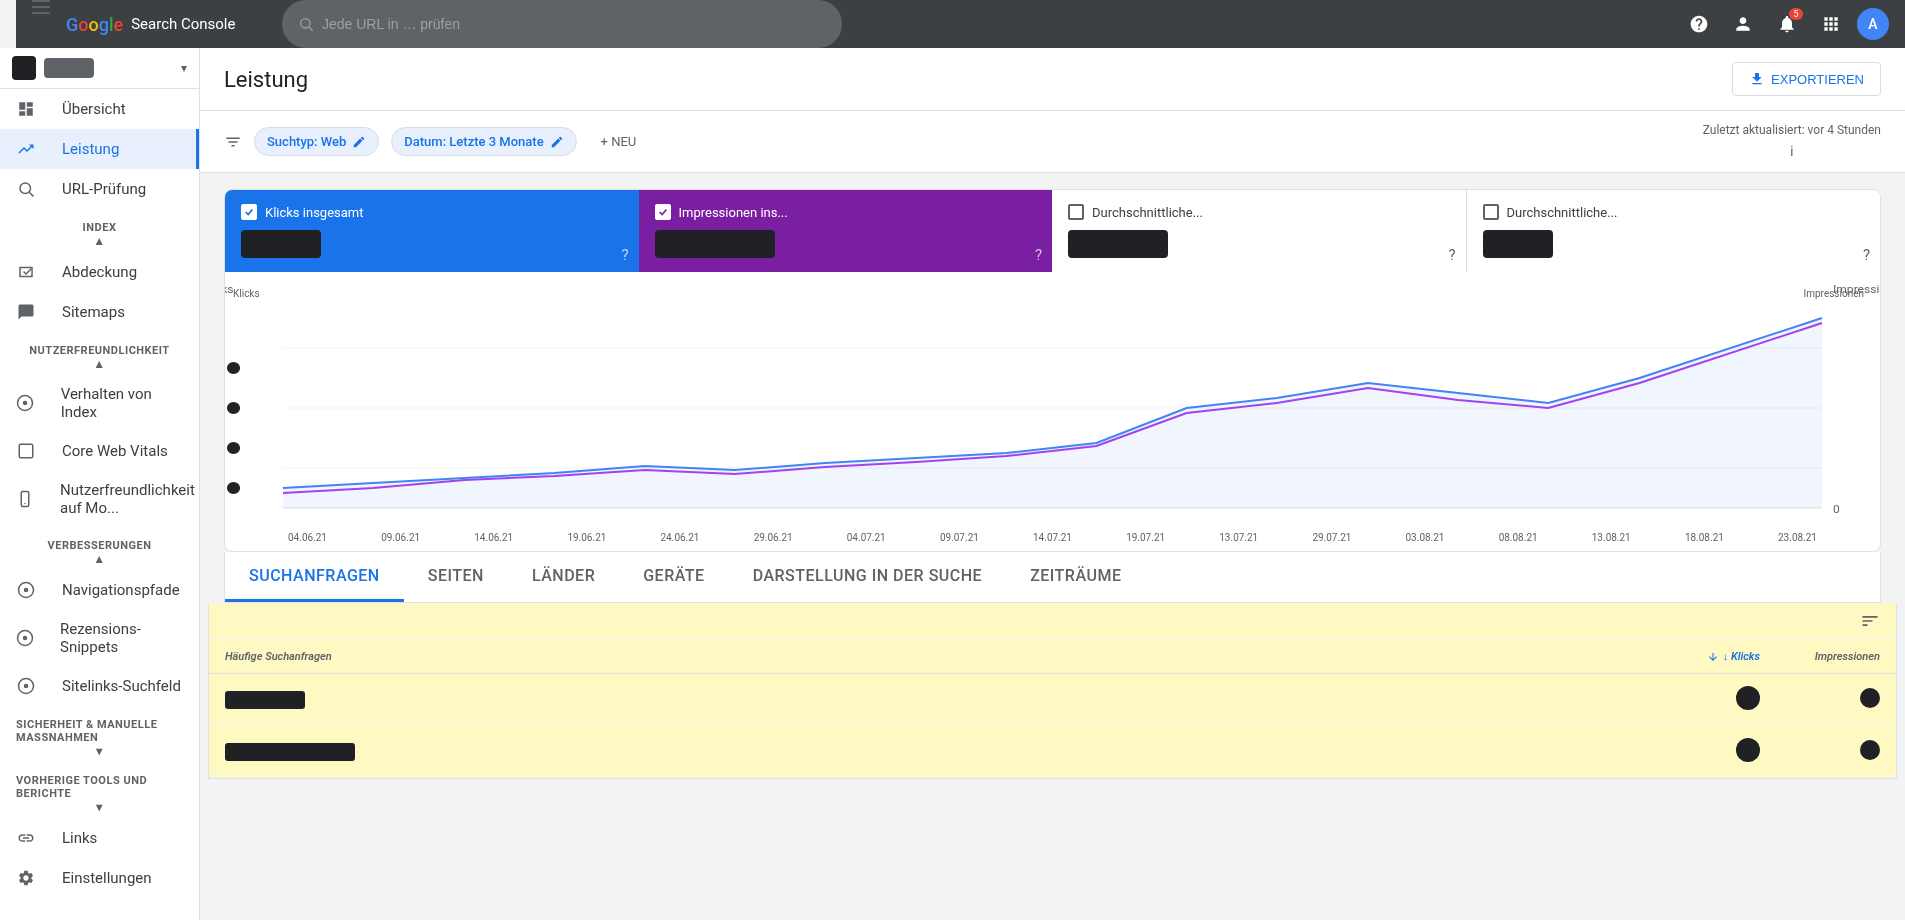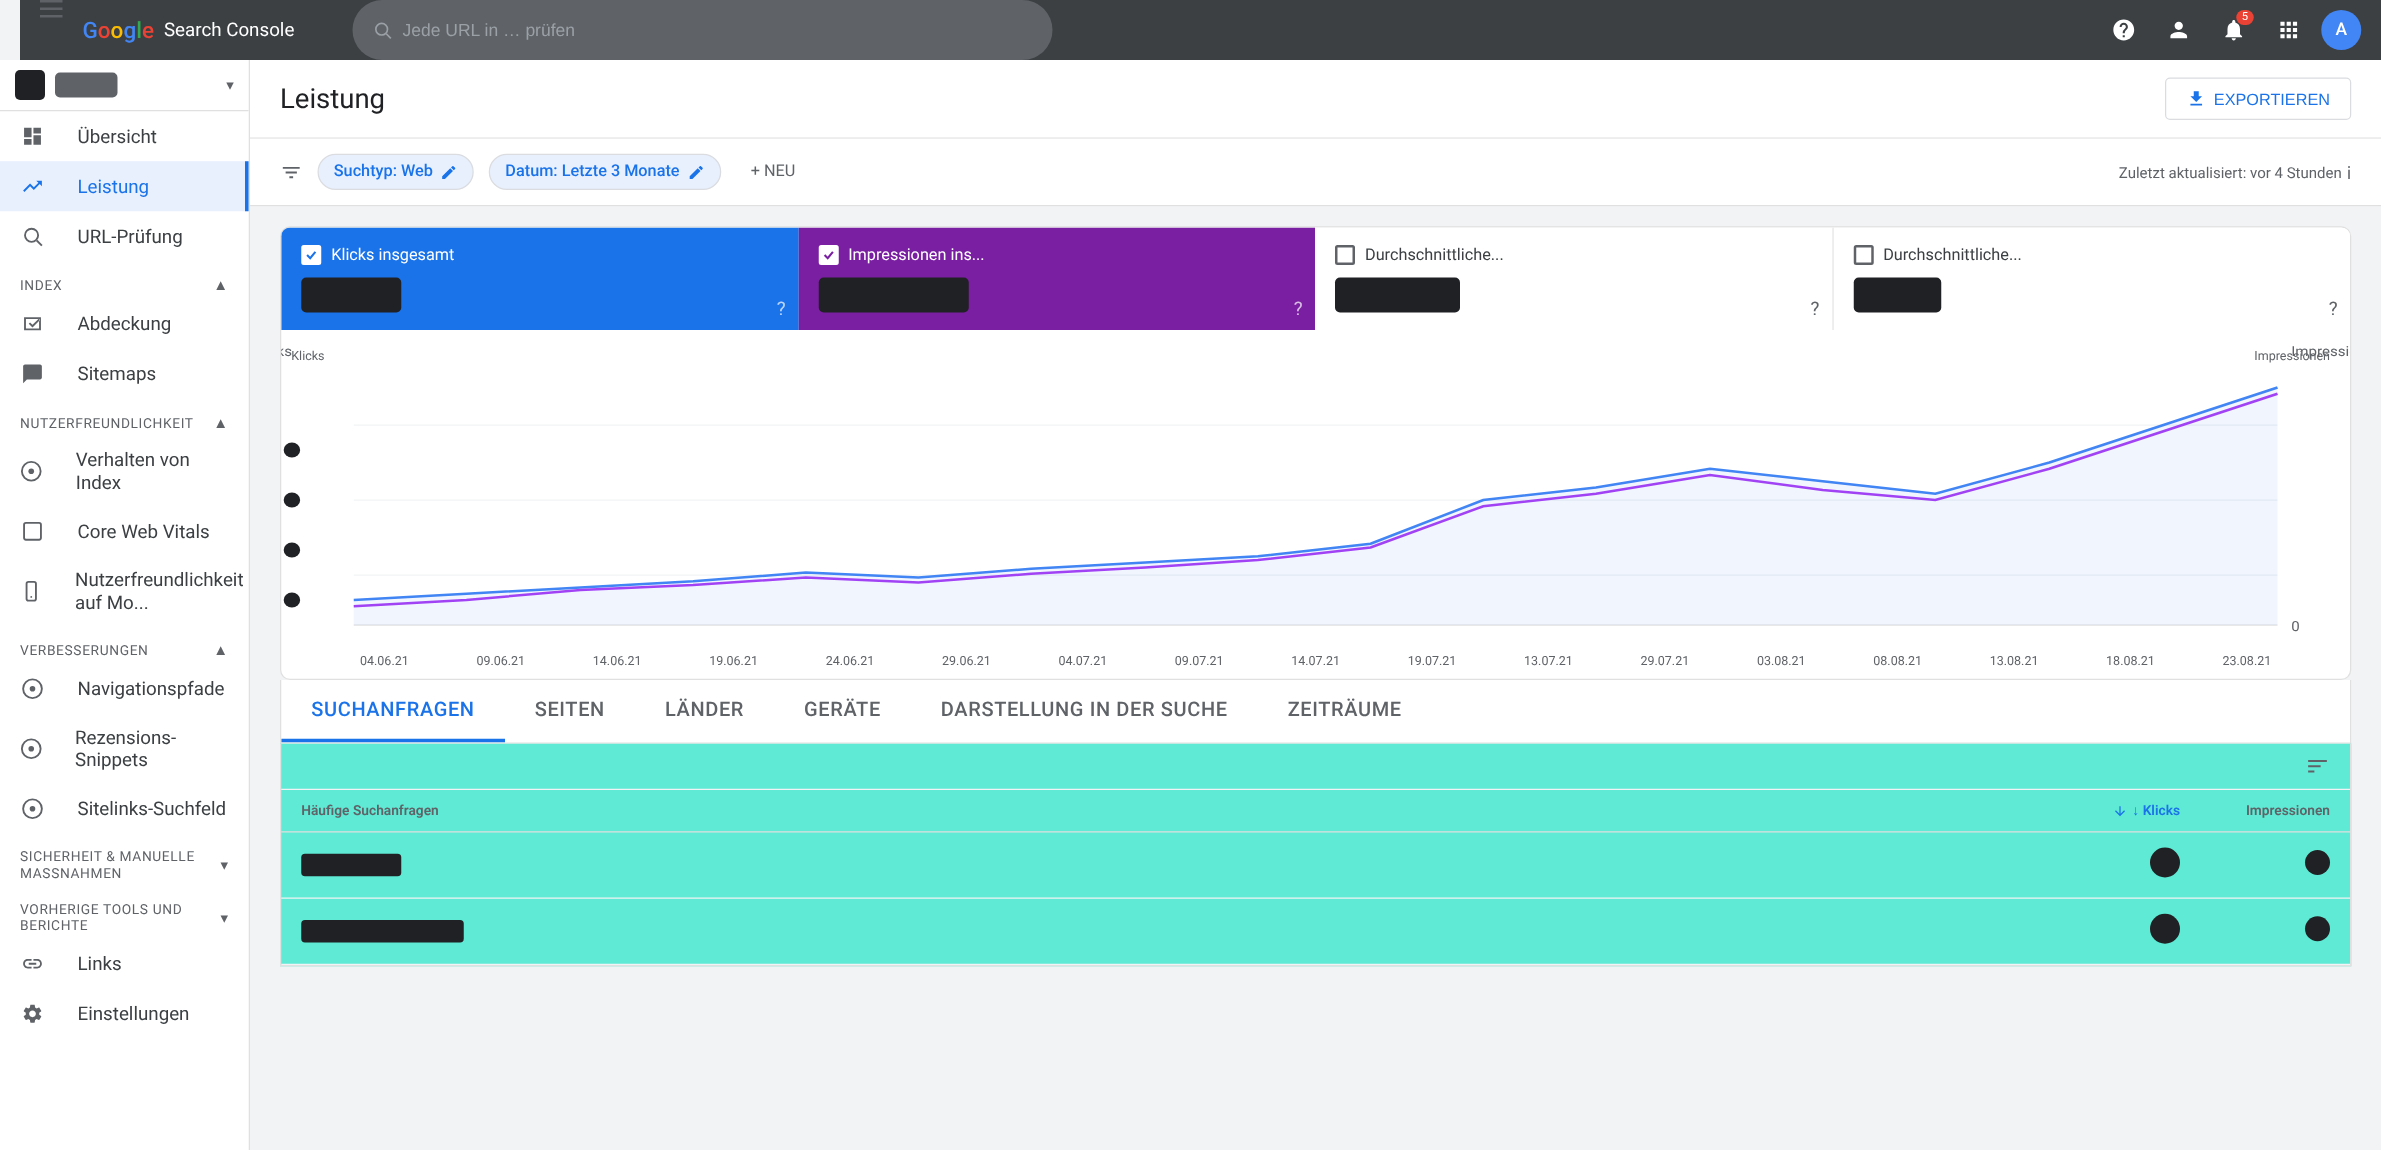--- a/index.html
+++ b/index.html
@@ -78,23 +78,24 @@
     }
     .sidebar-nav-item.active {
       background: #e8f0fe; color: #1a73e8;
       border-right: 3px solid #1a73e8;
     }
     .sidebar-nav-item .icon { width: 20px; height: 20px; color: #5f6368; font-size: 16px; display: flex; align-items: center; justify-content: center; }
     .sidebar-nav-item.active .icon { color: #1a73e8; }
 
     .sidebar-section-header {
       display: flex; align-items: center; justify-content: space-between;
-      padding: 12px 16px 4px; font-size: 11px; font-weight: 400;
+      padding: 12px 16px 4px; font-size: 11px; font-weight: 700;
       color: #5f6368; text-transform: uppercase; letter-spacing: 0.5px;
       cursor: pointer;
+      flex-direction: column;
     }
     .sidebar-section-header .collapse-icon { font-size: 12px; }
 
     
     .main-content { flex: 1; overflow-y: auto; padding: 0; }
 
     
     .page-header {
       display: flex; align-items: center; justify-content: space-between;
       padding: 14px 24px; background: white; border-bottom: 1px solid #e0e0e0;
@@ -118,41 +119,41 @@
       padding: 6px 12px; border: 1px solid #dadce0; border-radius: 16px;
       cursor: pointer; font-size: 13px; color: #1a73e8; background: #e8f0fe;
       font-weight: 500;
     }
     .new-btn {
       display: flex; align-items: center; gap: 6px;
       padding: 6px 12px; cursor: pointer; font-size: 13px; color: #5f6368;
     }
     .last-updated {
       margin-left: auto; font-size: 12px; color: #5f6368;
-      display: flex; align-items: center; gap: 4px;
+      display: flex; align-items: center; gap: 4px; flex-direction: column;
     }
     .info-icon { font-size: 14px; color: #5f6368; cursor: pointer; }
 
     
     .tabs-bar {
       display: flex; background: white; margin: 0 24px;
       border: 1px solid #e0e0e0; border-top: none;
       overflow-x: auto;
     }
     .tab-item {
       padding: 14px 24px; cursor: pointer; font-size: 16px; font-weight: 500;
       color: #5f6368; white-space: nowrap; border-bottom: 3px solid transparent;
       text-transform: uppercase; letter-spacing: 0.5px;
     }
     .tab-item.active { color: #1a73e8; border-bottom-color: #1a73e8; }
 
     
     .table-area {
-      background: #5eead4; margin: 0 24px 16px;
-      border: 1px solid #e0e0e0; border-top: none;
+      background: #fef9c3; margin: 0 8px 16px;
+      border: 1px solid #e0e0e0; border-top: none; font-style: italic;
     }
     .table-toolbar {
       display: flex; align-items: center; justify-content: flex-end;
       padding: 8px 16px; border-bottom: 1px solid #f1f3f4;
     }
     .table-header {
       display: flex; padding: 10px 16px;
       font-size: 11px; font-weight: 600; color: #5f6368;
       border-bottom: 1px solid #e0e0e0;
     }

